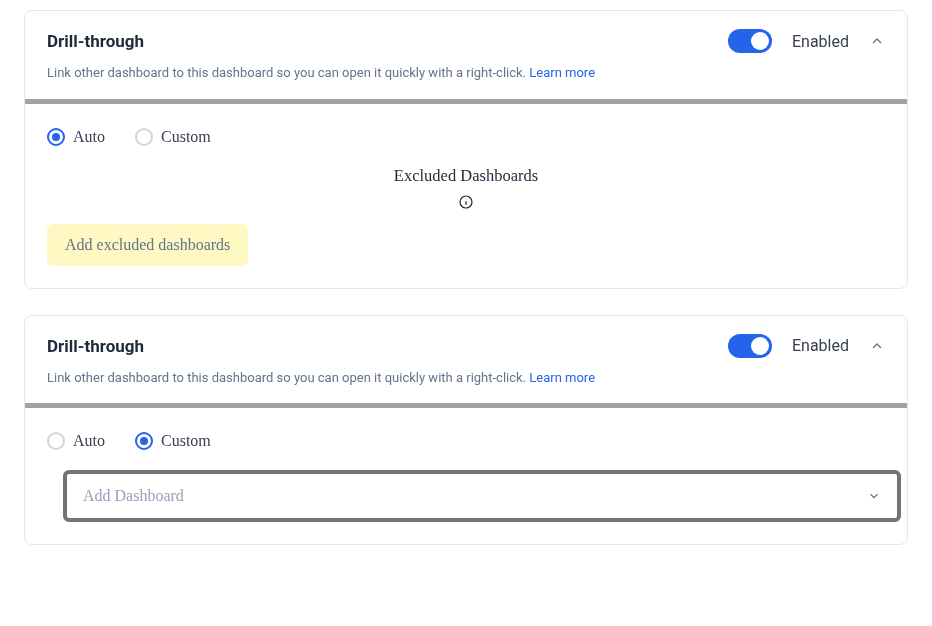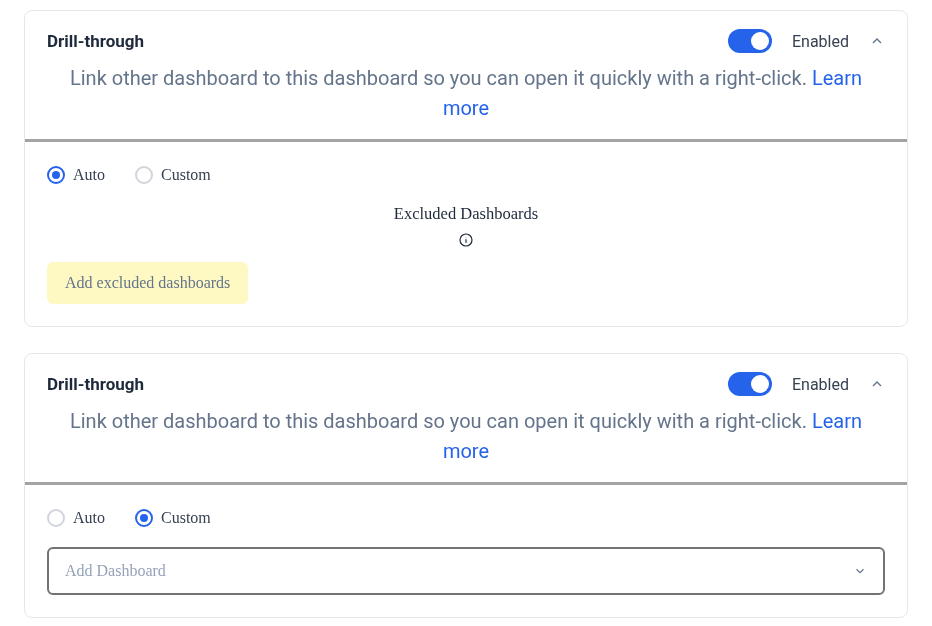--- a/index.html
+++ b/index.html
@@ -15,22 +15,21 @@
     }
     .card {
       border: 1px solid #e5e7eb;
       border-radius: 8px;
       background: #ffffff;
       margin-bottom: 26px;
       overflow: hidden;
     }
     .card-header {
       padding: 18px 22px 16px 22px;
-      border-bottom: 3px solid #a3a3a3;
-      text-align: center;
+      border-bottom: 5px solid #a3a3a3;
     }
     .header-row {
       display: flex;
       align-items: center;
       justify-content: space-between;
       gap: 12px;
     }
     .title {
       font-size: 17px;
       font-weight: 700;
@@ -68,21 +67,21 @@
       display: flex;
       align-items: center;
     }
     .chevron svg {
       width: 16px;
       height: 16px;
       stroke: #64748b;
     }
     .description {
       margin-top: 10px;
-      font-size: 20px;
+      font-size: 13px;
       color: #64748b;
       line-height: 1.5;
     }
     .learn-more {
       color: #2563eb;
       text-decoration: none;
       cursor: pointer;
     }
     .card-body {
       padding: 24px 22px 22px 22px;
@@ -153,27 +152,28 @@
       border: none;
       border-radius: 6px;
       font-size: 16px;
       color: #64748b;
       cursor: pointer;
       font-family: inherit;
     }
     .select-box {
       width: 100%;
       padding: 13px 16px;
-      border: 2px solid #737373;
+      border: 4px solid #737373;
       border-radius: 6px;
       background: #ffffff;
       display: flex;
       align-items: center;
       justify-content: space-between;
       cursor: pointer;
+      margin-left: 16px;
     }
     .select-placeholder {
       font-size: 16px;
       color: #94a3b8;
     }
     .select-box svg {
       width: 14px;
       height: 14px;
       stroke: #64748b;
     }

